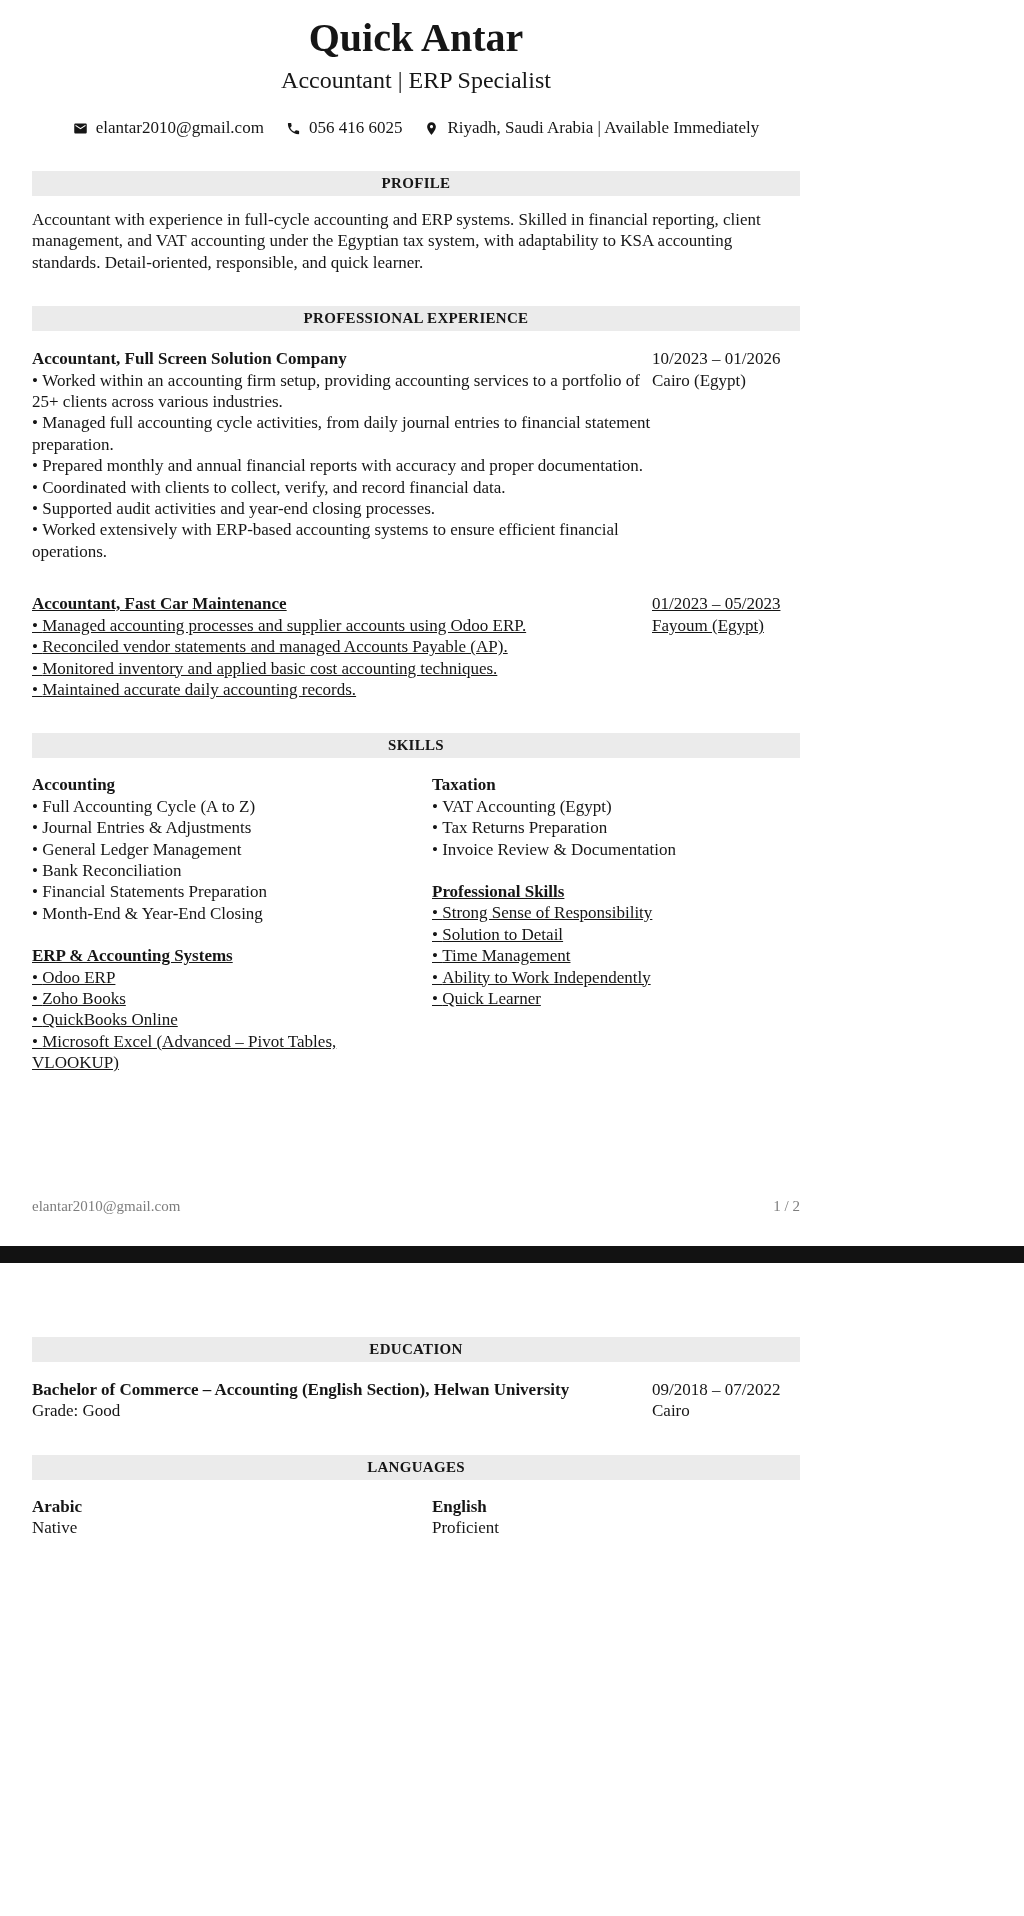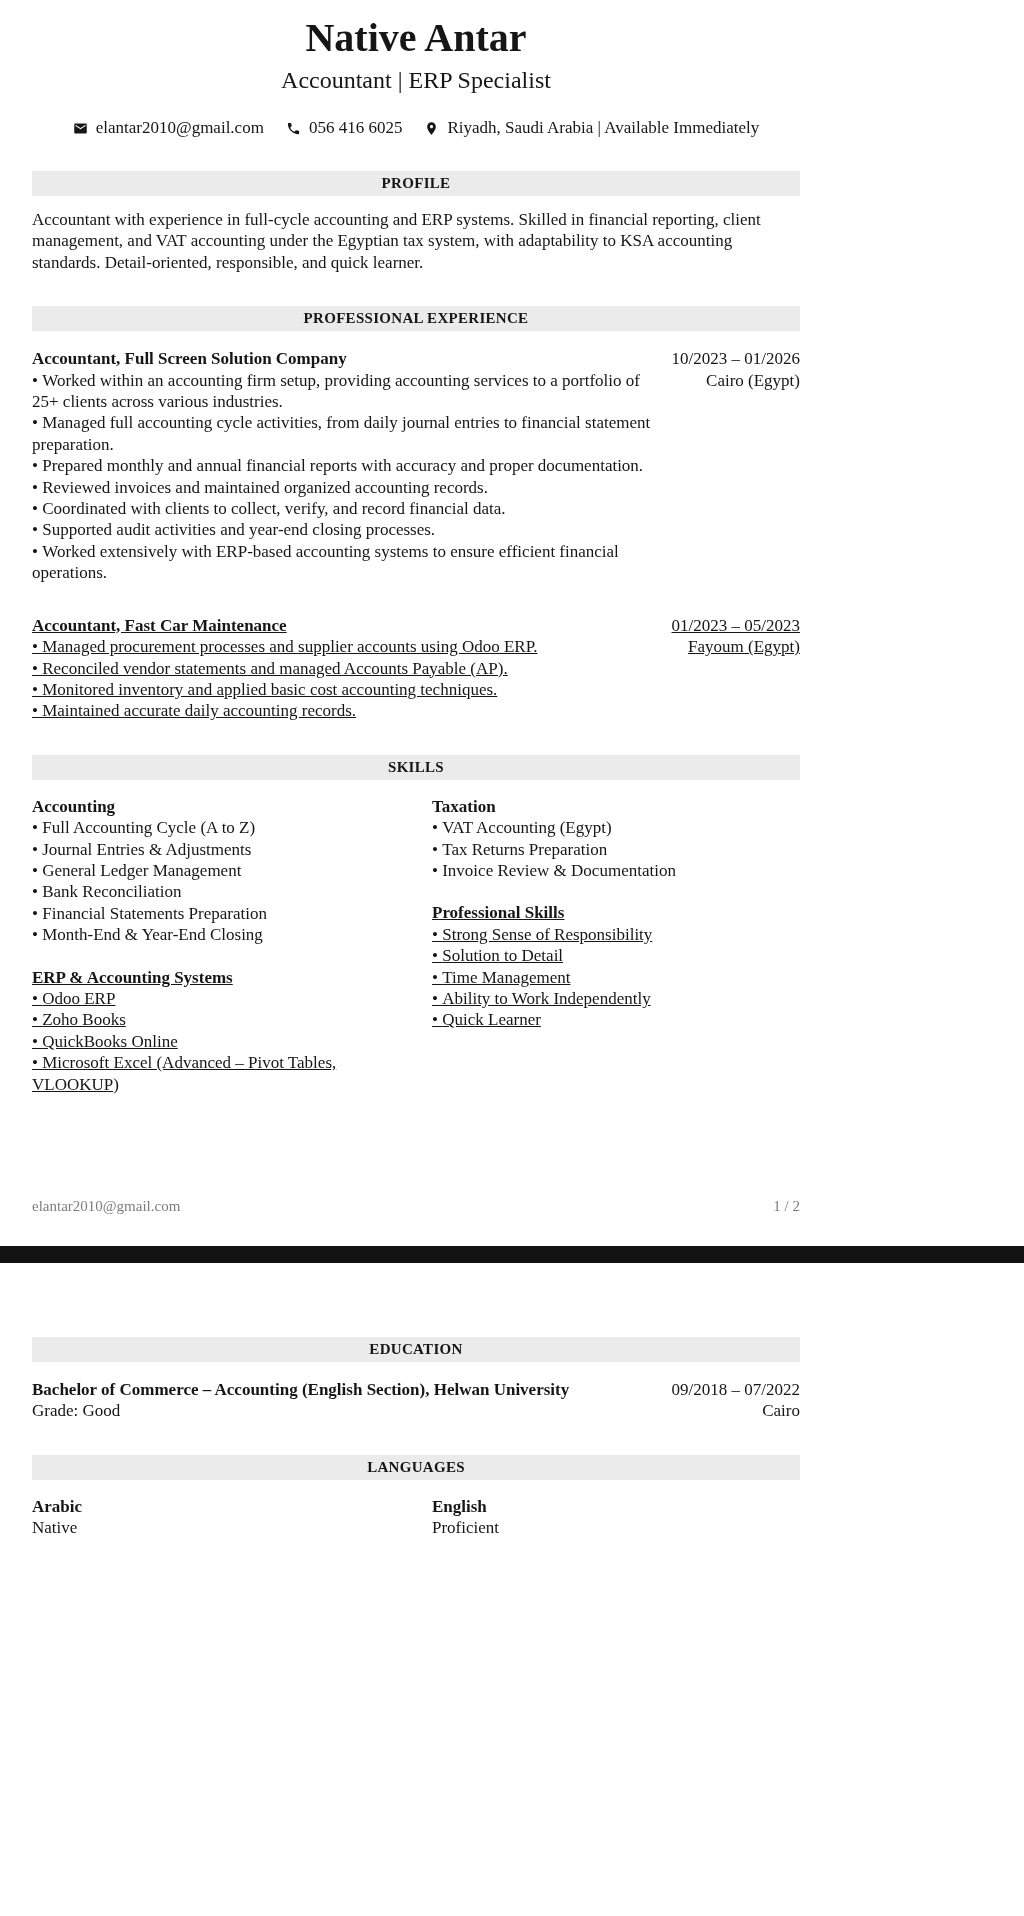--- a/index.html
+++ b/index.html
@@ -37,21 +37,21 @@
   .section-bar.first { margin-top: 0; }
   .section-bar.langs-gap { }
 
   .body-text, .bullet { font-size: 17px; line-height: 21.4px; }
   .profile-text { margin: 13px 0 0 0; }
   .bullet::before { content: "\2022\00a0"; }
 
   .job { display: flex; margin-top: 17px; }
   .job + .job { margin-top: 31px; text-decoration: underline; }
   .job-left { width: 620px; }
-  .job-right { flex: 1; text-align: right; font-size: 17px; line-height: 21.4px; }
+  .job-right { flex: 1; text-align: left; font-size: 17px; line-height: 21.4px; }
   .job-title { font-weight: 700; font-size: 17px; line-height: 21.4px; }
 
   .skills-cols { display: flex; margin-top: 16px; }
   .skills-col { width: 400px; flex: 0 0 400px; padding-right: 40px; box-sizing: border-box; }
   .skill-group + .skill-group { margin-top: 21px; text-decoration: underline; }
   .group-title { font-weight: 700; font-size: 17px; line-height: 21.4px; }
 
   .page-footer {
     position: absolute;
     left: 32px;
@@ -64,21 +64,21 @@
   }
 </style>
 </head>
 <body>
 
 <div class="viewer">
 
   <section class="page page1">
     <div class="content">
 
-      <h1 class="name">Native Antar</h1>
+      <h1 class="name">Quick Antar</h1>
       <div class="subtitle">Accountant | ERP Specialist</div>
 
       <div class="contact-row">
         <span class="contact-item">
           <span class="icon">
             <svg viewBox="0 0 24 24">
                 <path d="M20 4H4c-1.1 0-2 .9-2 2v12c0 1.1.9 2 2 2h16c1.1 0 2-.9 2-2V6c0-1.1-.9-2-2-2zm0 4-8 5-8-5V6l8 5 8-5v2z"></path>
               </svg>
           </span>
           <span>elantar2010@gmail.com</span>
@@ -109,35 +109,34 @@
       <div class="section-bar">
         <span>PROFESSIONAL EXPERIENCE</span>
       </div>
 
       <div class="job">
         <div class="job-left">
           <div class="job-title">Accountant, Full Screen Solution Company</div>
           <div class="bullet">Worked within an accounting firm setup, providing accounting services to a portfolio of 25+ clients across various industries.</div>
           <div class="bullet">Managed full accounting cycle activities, from daily journal entries to financial statement preparation.</div>
           <div class="bullet">Prepared monthly and annual financial reports with accuracy and proper documentation.</div>
-          <div class="bullet">Reviewed invoices and maintained organized accounting records.</div>
           <div class="bullet">Coordinated with clients to collect, verify, and record financial data.</div>
           <div class="bullet">Supported audit activities and year-end closing processes.</div>
           <div class="bullet">Worked extensively with ERP-based accounting systems to ensure efficient financial operations.</div>
         </div>
         <div class="job-right">
           <div>10/2023 – 01/2026</div>
           <div>Cairo (Egypt)</div>
         </div>
       </div>
 
       <div class="job">
         <div class="job-left">
           <div class="job-title">Accountant, Fast Car Maintenance</div>
-          <div class="bullet">Managed procurement processes and supplier accounts using Odoo ERP.</div>
+          <div class="bullet">Managed accounting processes and supplier accounts using Odoo ERP.</div>
           <div class="bullet">Reconciled vendor statements and managed Accounts Payable (AP).</div>
           <div class="bullet">Monitored inventory and applied basic cost accounting techniques.</div>
           <div class="bullet">Maintained accurate daily accounting records.</div>
         </div>
         <div class="job-right">
           <div>01/2023 – 05/2023</div>
           <div>Fayoum (Egypt)</div>
         </div>
       </div>
 

